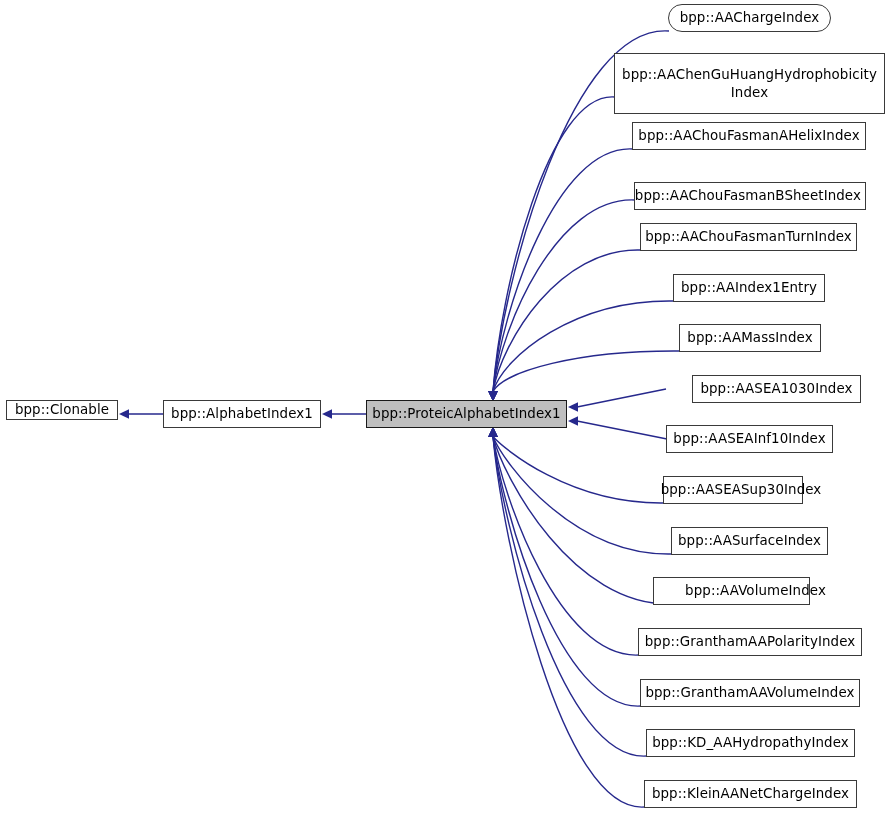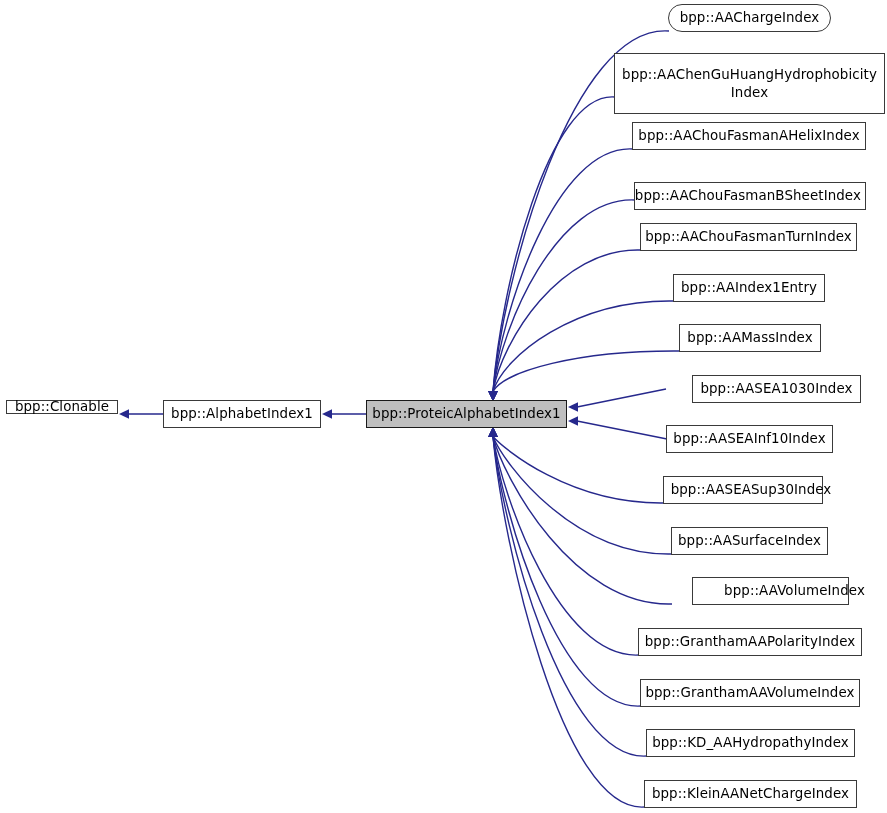--- a/index.html
+++ b/index.html
@@ -89,33 +89,33 @@
       <polygon points="493,427 488.2,437 497.8,437" fill="#26288c"></polygon>
       <path d="M639,655 C558.7,659.37 501.76,493.95 493,436.5" fill="none" stroke="#26288c" stroke-width="1.4"></path>
       <polygon points="493,427 488.2,437 497.8,437" fill="#26288c"></polygon>
       <path d="M641,706 C559.6,711.39 501.88,509.25 493,436.5" fill="none" stroke="#26288c" stroke-width="1.4"></path>
       <polygon points="493,427 488.2,437 497.8,437" fill="#26288c"></polygon>
       <path d="M647,756 C562.3,762.39 502.24,524.25 493,436.5" fill="none" stroke="#26288c" stroke-width="1.4"></path>
       <polygon points="493,427 488.2,437 497.8,437" fill="#26288c"></polygon>
       <path d="M645,807 C561.4,814.41 502.12,539.55 493,436.5" fill="none" stroke="#26288c" stroke-width="1.4"></path>
       <polygon points="493,427 488.2,437 497.8,437" fill="#26288c"></polygon>
     </svg>
-<div class="node" style="left: 6px; top: 400px; width: 112px; height: 14px;"><span class="node-label">bpp::Clonable</span></div>
+<div class="node" style="left: 6px; top: 400px; width: 112px; height: 20px;"><span class="node-label">bpp::Clonable</span></div>
     <div class="node" style="left: 163px; top: 400px; width: 158px; height: 28px;"><span class="node-label">bpp::AlphabetIndex1</span></div>
     <div class="node highlight" style="left: 366px; top: 400px; width: 201px; height: 28px;"><span class="node-label">bpp::ProteicAlphabetIndex1</span></div>
     <div class="node" style="left: 668px; top: 4px; width: 163px; height: 28px; border-radius: 14px;"><span class="node-label">bpp::AAChargeIndex</span></div>
     <div class="node" style="left: 614px; top: 53px; width: 271px; height: 61px;"><span class="node-label">bpp::AAChenGuHuangHydrophobicity
 Index</span></div>
     <div class="node" style="left: 632px; top: 122px; width: 234px; height: 28px;"><span class="node-label">bpp::AAChouFasmanAHelixIndex</span></div>
     <div class="node" style="left: 634px; top: 182px; width: 232px; height: 28px; justify-content: flex-end;"><span class="node-label">bpp::AAChouFasmanBSheetIndex</span></div>
     <div class="node" style="left: 640px; top: 223px; width: 217px; height: 28px;"><span class="node-label">bpp::AAChouFasmanTurnIndex</span></div>
     <div class="node" style="left: 673px; top: 274px; width: 152px; height: 28px;"><span class="node-label">bpp::AAIndex1Entry</span></div>
     <div class="node" style="left: 679px; top: 324px; width: 142px; height: 28px;"><span class="node-label">bpp::AAMassIndex</span></div>
     <div class="node" style="left: 665px; top: 375px; width: 169px; height: 28px; margin-left: 27px;"><span class="node-label">bpp::AASEA1030Index</span></div>
     <div class="node" style="left: 666px; top: 425px; width: 167px; height: 28px;"><span class="node-label">bpp::AASEAInf10Index</span></div>
-    <div class="node" style="left: 663px; top: 476px; width: 160px; height: 28px; padding-left: 16px;"><span class="node-label">bpp::AASEASup30Index</span></div>
+    <div class="node" style="left: 663px; top: 476px; width: 140px; height: 28px; padding-left: 16px;"><span class="node-label">bpp::AASEASup30Index</span></div>
     <div class="node" style="left: 671px; top: 527px; width: 157px; height: 28px;"><span class="node-label">bpp::AASurfaceIndex</span></div>
-    <div class="node" style="left: 692px; top: 577px; width: 157px; height: 28px; padding-left: 48px;"><span class="node-label">bpp::AAVolumeIndex</span></div>
+    <div class="node" style="left: 653px; top: 577px; width: 157px; height: 28px; padding-left: 48px;"><span class="node-label">bpp::AAVolumeIndex</span></div>
     <div class="node" style="left: 638px; top: 628px; width: 224px; height: 28px;"><span class="node-label">bpp::GranthamAAPolarityIndex</span></div>
     <div class="node" style="left: 646px; top: 729px; width: 209px; height: 28px;"><span class="node-label">bpp::KD_AAHydropathyIndex</span></div>
     <div class="node" style="left: 640px; top: 679px; width: 220px; height: 28px;"><span class="node-label">bpp::GranthamAAVolumeIndex</span></div>
     <div class="node" style="left: 644px; top: 780px; width: 213px; height: 28px;"><span class="node-label">bpp::KleinAANetChargeIndex</span></div>
   </div>
 
 </body></html>

